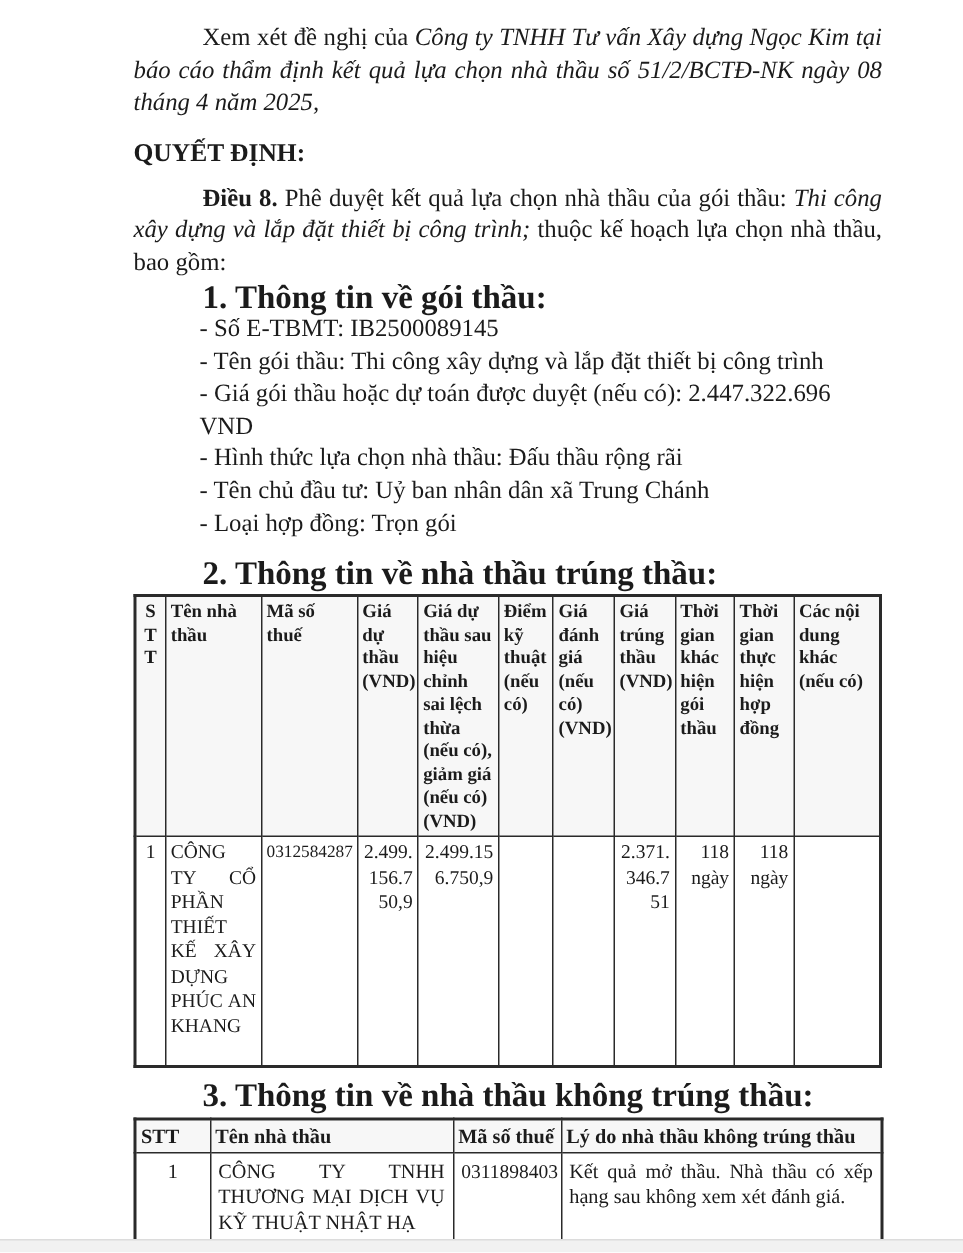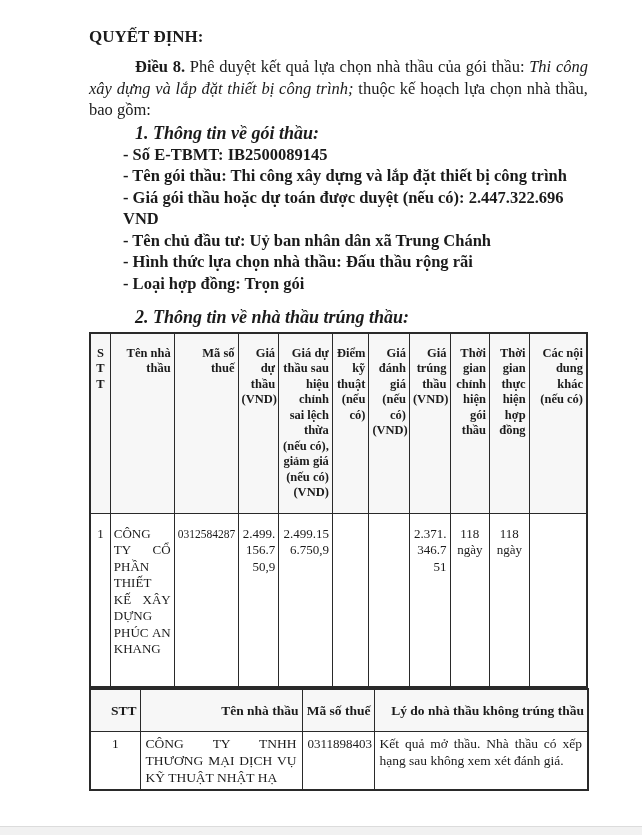--- a/index.html
+++ b/index.html
@@ -20,82 +20,83 @@
   .bd{font-weight:bold;}
   .decision-heading{
     font-weight:bold;font-size:17px;
     margin:13px 0 9px;
   }
   .p-article{
     font-size:16.5px;line-height:21.5px;
     text-align:justify;text-indent:46px;margin:0 0 2px;
   }
   .sec-heading{
-    font-weight:bold;font-style:italic;font-size:18px;
+    font-weight:bold;font-size:22px;
     line-height:21px;margin:0 0 0 46px;
   }
-  .info-list{margin:0 0 0 34px;padding:0;list-style:none;font-weight:bold;}
+  .info-list{margin:0 0 0 44px;padding:0;list-style:none;}
   .info-list li{font-size:16.5px;line-height:21.6px;}
   .sec-heading.s2{margin-top:12px;margin-bottom:4px;}
   .sec-heading.s3{margin-top:7px;margin-bottom:5px;}
 
   table{
     border-collapse:collapse;table-layout:fixed;width:100%;
     border:2px solid #2a2a2a;
     background:#fff;
   }
   th,td{
     border:1px solid #2a2a2a;
     vertical-align:top;
-    padding:12px 3px;
+    padding:2px 3px;
     overflow:hidden;
   }
-  thead th{background:#f7f7f7;font-weight:bold;text-align:right;}
+  thead th{background:#f7f7f7;font-weight:bold;text-align:left;}
 
   
   .t2 th{font-size:12.5px;line-height:15.5px;}
   .t2 td{font-size:13px;line-height:16.5px;}
   .t2 .row-data td{height:148px;}
   .cell-stt{text-align:center;word-break:break-all;}
   .cell-name{text-align:justify;word-break:break-word;}
   .cell-tax{font-size:11.5px !important;margin-top:40px;}
   .cell-num{text-align:right;word-break:break-all;}
-  .cell-dur{text-align:center;word-break:break-word;}
+  .cell-dur{text-align:right;word-break:break-word;}
 
   
   .t3 th{font-size:13.5px;line-height:17px;}
   .t3 td{font-size:13.5px;line-height:17px;padding:3px 5px;}
   .t3 .cell-name{text-align:justify;}
   .t3 .cell-tax3{text-align:center;font-size:13px;}
   .t3 .cell-reason{text-align:justify;}
   .t3 .cell-stt3{text-align:center;}
 
   .viewport-bottom-strip{
     position:absolute;left:0;bottom:0;width:642px;height:8px;
     background:#f1f1f1;border-top:1px solid #dcdcdc;
   }
 </style>
 </head>
 <body>
 
 <div class="page">
 
+  <p class="p-intro"><span>Xem xét đề nghị của </span><span class="it">Công ty TNHH Tư vấn Xây dựng Ngọc Kim tại báo cáo thẩm định kết quả lựa chọn nhà thầu số 51/2/BCTĐ-NK ngày 08 tháng 4 năm 2025,</span></p>
 
   <div class="decision-heading">QUYẾT ĐỊNH:</div>
 
   <p class="p-article"><span class="bd">Điều 8.</span><span> Phê duyệt kết quả lựa chọn nhà thầu của gói thầu: </span><span class="it">Thi công xây dựng và lắp đặt thiết bị công trình;</span><span> thuộc kế hoạch lựa chọn nhà thầu, bao gồm:</span></p>
 
   <div class="sec-heading s1">1. Thông tin về gói thầu:</div>
 
   <ul class="info-list">
     <li>- Số E-TBMT: IB2500089145</li>
     <li>- Tên gói thầu: Thi công xây dựng và lắp đặt thiết bị công trình</li>
     <li>- Giá gói thầu hoặc dự toán được duyệt (nếu có): 2.447.322.696 VND</li>
+    <li>- Hình thức lựa chọn nhà thầu: Đấu thầu rộng rãi</li>
     <li>- Tên chủ đầu tư: Uỷ ban nhân dân xã Trung Chánh</li>
-    <li>- Hình thức lựa chọn nhà thầu: Đấu thầu rộng rãi</li>
     <li>- Loại hợp đồng: Trọn gói</li>
   </ul>
 
   <div class="sec-heading s2">2. Thông tin về nhà thầu trúng thầu:</div>
 
   <table class="t2">
     <colgroup>
       <col style="width:20px">
         <col style="width:63px">
         <col style="width:63px">
@@ -111,21 +112,21 @@
     <thead>
       <tr>
         <th class="cell-stt">STT</th>
         <th>Tên nhà thầu</th>
         <th>Mã số thuế</th>
         <th>Giá dự thầu (VND)</th>
         <th>Giá dự thầu sau hiệu chỉnh sai lệch thừa (nếu có), giảm giá (nếu có) (VND)</th>
         <th>Điểm kỹ thuật (nếu có)</th>
         <th>Giá đánh giá (nếu có) (VND)</th>
         <th>Giá trúng thầu (VND)</th>
-        <th>Thời gian chỉnh hiện gói thầu</th>
+        <th>Thời gian khác hiện gói thầu</th>
         <th>Thời gian thực hiện hợp đồng</th>
         <th>Các nội dung khác (nếu có)</th>
       </tr>
     </thead>
     <tbody>
       <tr class="row-data">
         <td class="cell-stt">1</td>
         <td class="cell-name">CÔNG TY CỔ PHẦN THIẾT KẾ XÂY DỰNG PHÚC AN KHANG</td>
         <td class="cell-tax">0312584287</td>
         <td class="cell-num">2.499.156.750,9</td>
@@ -133,20 +134,21 @@
         <td></td>
         <td></td>
         <td class="cell-num">2.371.346.751</td>
         <td class="cell-dur">118 ngày</td>
         <td class="cell-dur">118 ngày</td>
         <td></td>
       </tr>
     </tbody>
   </table>
 
+  <div class="sec-heading s3">3. Thông tin về nhà thầu không trúng thầu:</div>
 
   <table class="t3">
     <colgroup>
       <col style="width:50px">
         <col style="width:162px">
         <col style="width:72px">
         <col style="width:214px">
     </colgroup>
     <thead>
       <tr>

